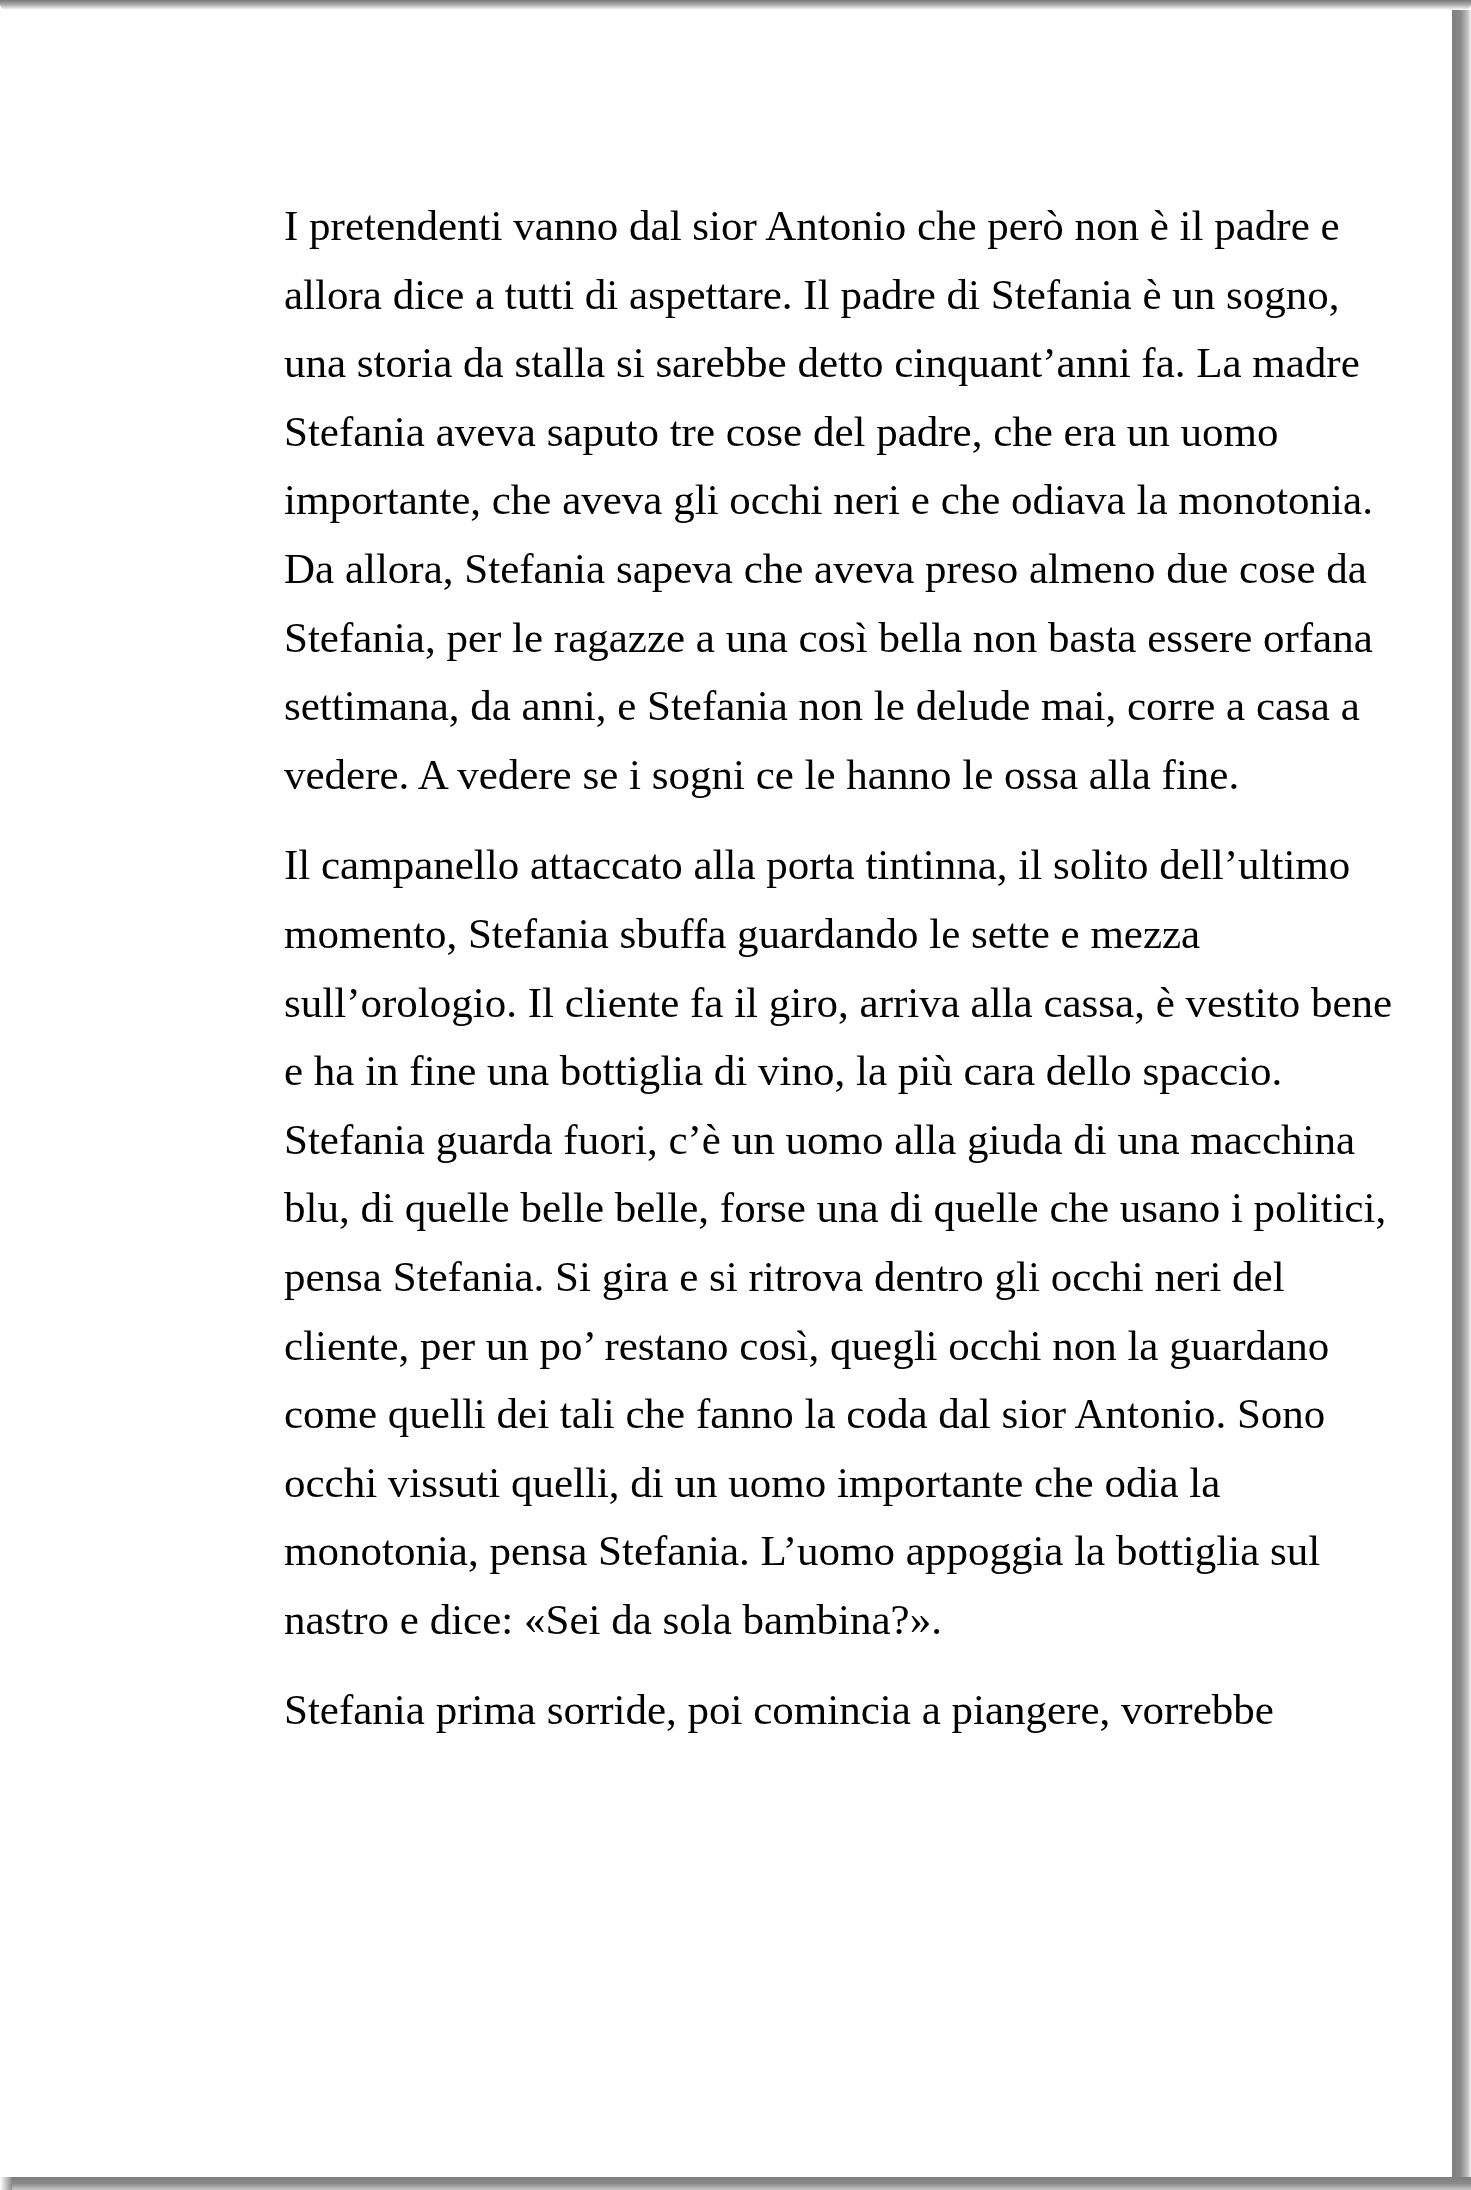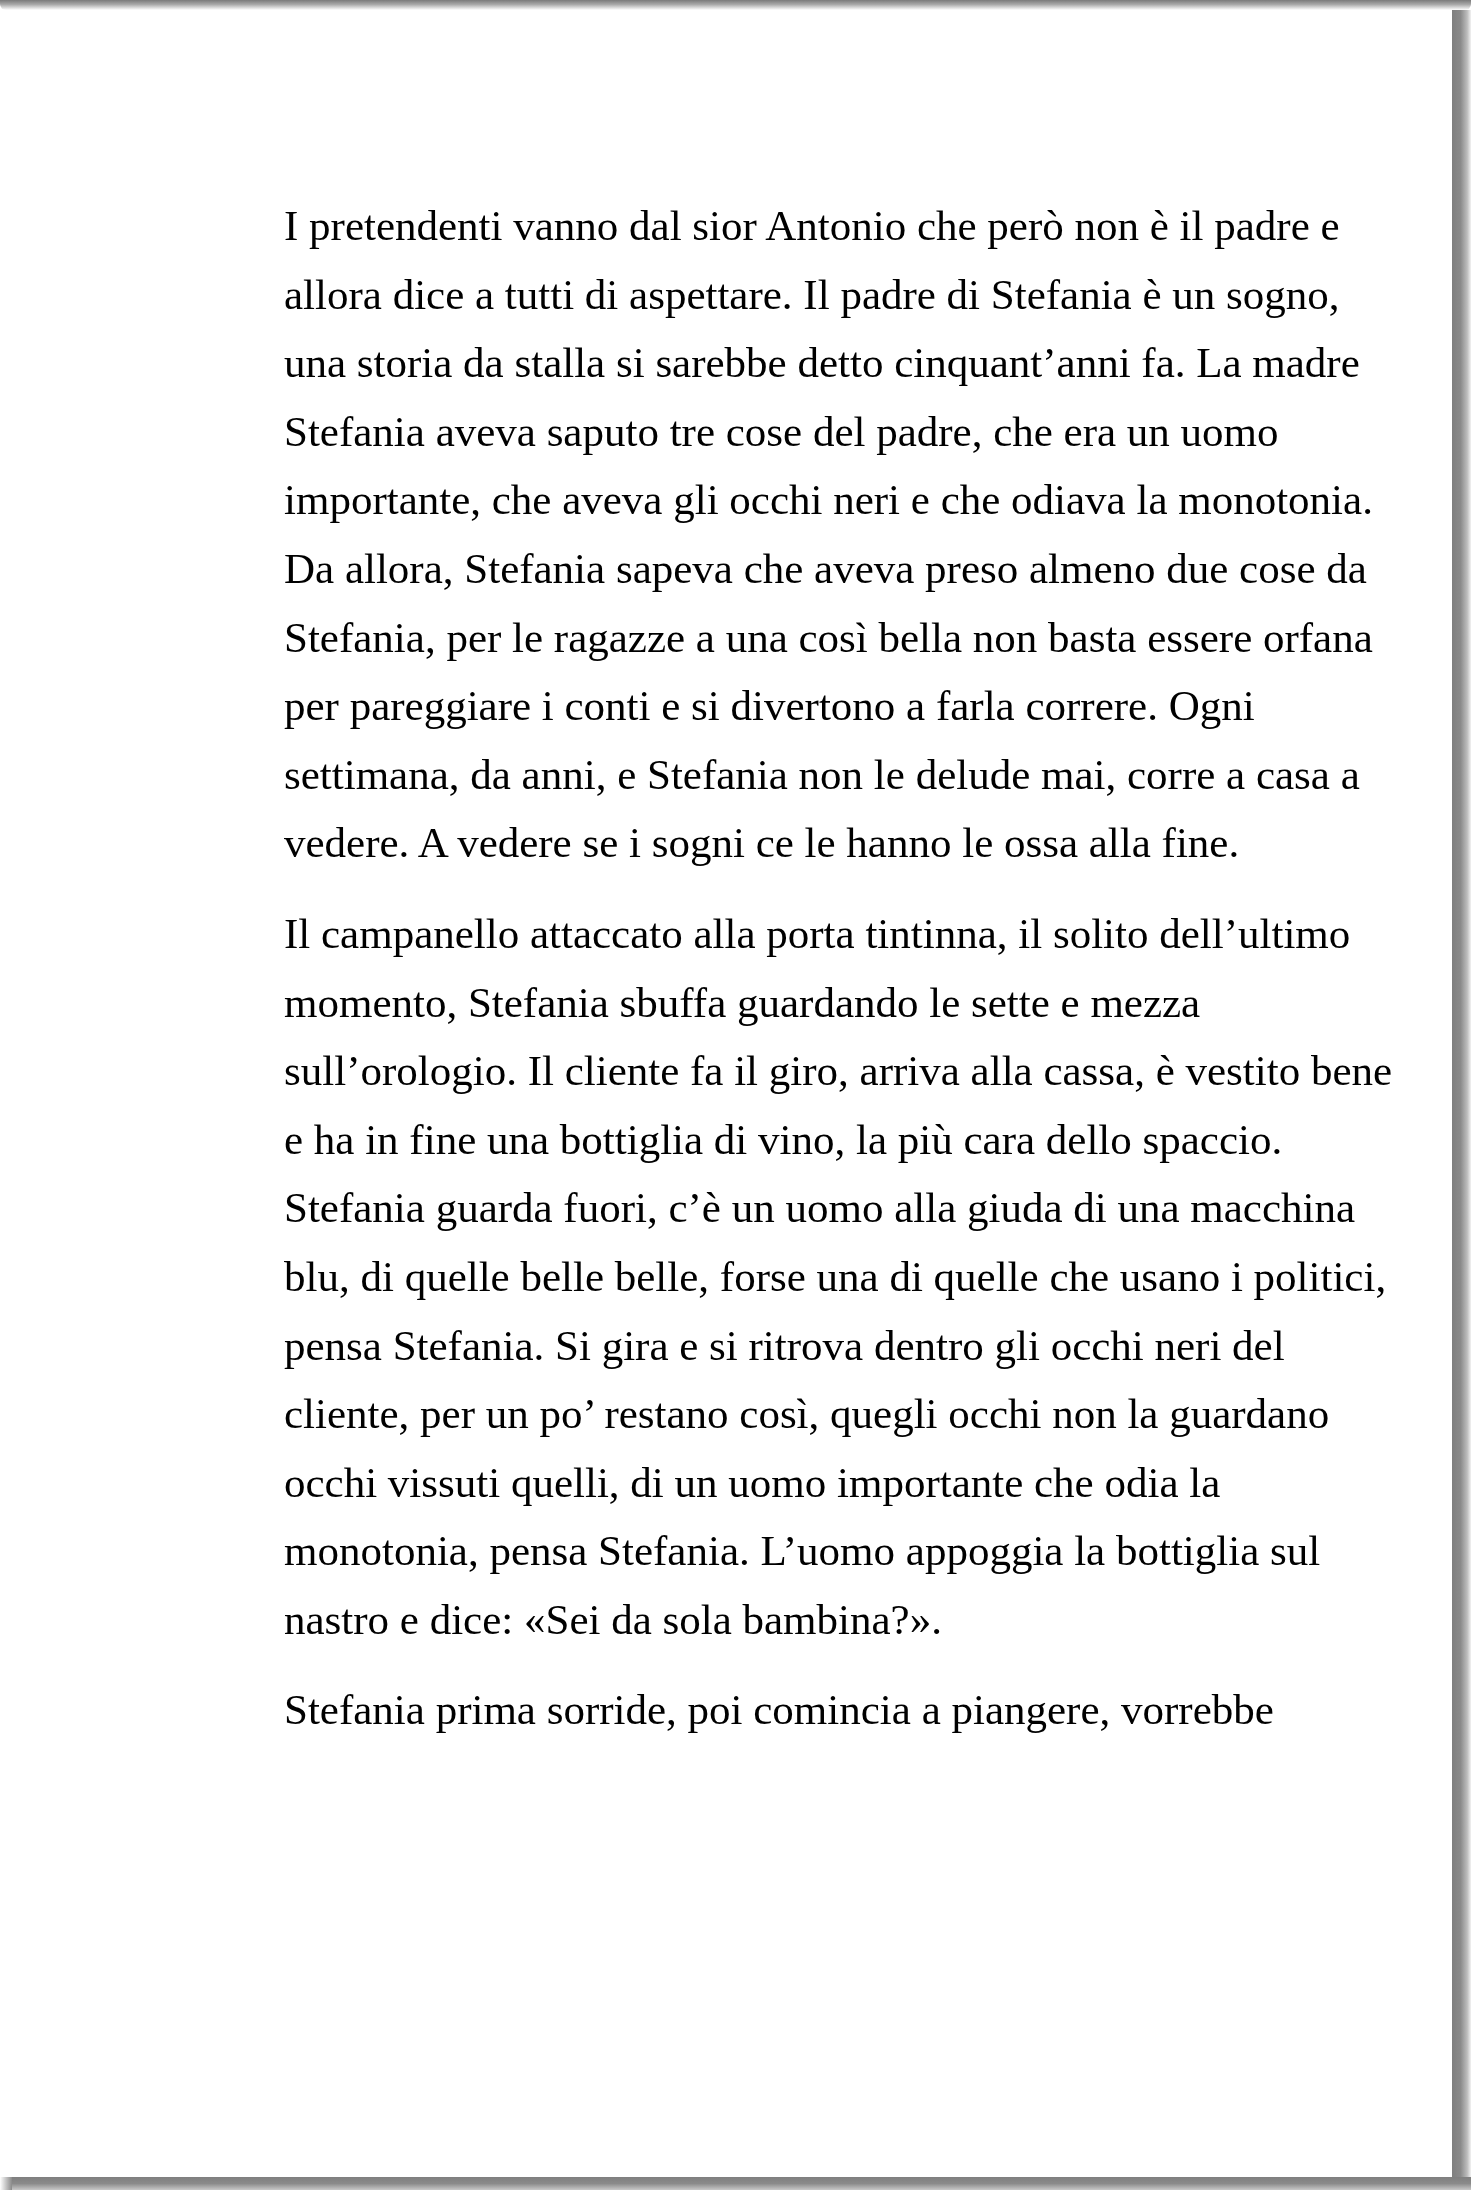--- a/index.html
+++ b/index.html
@@ -43,34 +43,34 @@
   <div class="text-block">
 
     <p class="paragraph">
       <span class="line">I pretendenti vanno dal sior Antonio che però non è il padre e</span>
       <span class="line">allora dice a tutti di aspettare. Il padre di Stefania è un sogno,</span>
       <span class="line">una storia da stalla si sarebbe detto cinquant’anni fa. La madre</span>
       <span class="line">Stefania aveva saputo tre cose del padre, che era un uomo</span>
       <span class="line">importante, che aveva gli occhi neri e che odiava la monotonia.</span>
       <span class="line">Da allora, Stefania sapeva che aveva preso almeno due cose da</span>
       <span class="line">Stefania, per le ragazze a una così bella non basta essere orfana</span>
-      <span class="line">per pareggiare i conti e si divertono a farla correre. Ogni</span>
       <span class="line">settimana, da anni, e Stefania non le delude mai, corre a casa a</span>
       <span class="line">vedere. A vedere se i sogni ce le hanno le ossa alla fine.</span>
     </p>
 
     <p class="paragraph">
       <span class="line">Il campanello attaccato alla porta tintinna, il solito dell’ultimo</span>
       <span class="line">momento, Stefania sbuffa guardando le sette e mezza</span>
       <span class="line">sull’orologio. Il cliente fa il giro, arriva alla cassa, è vestito bene</span>
       <span class="line">e ha in fine una bottiglia di vino, la più cara dello spaccio.</span>
       <span class="line">Stefania guarda fuori, c’è un uomo alla giuda di una macchina</span>
       <span class="line">blu, di quelle belle belle, forse una di quelle che usano i politici,</span>
       <span class="line">pensa Stefania. Si gira e si ritrova dentro gli occhi neri del</span>
       <span class="line">cliente, per un po’ restano così, quegli occhi non la guardano</span>
+      <span class="line">come quelli dei tali che fanno la coda dal sior Antonio. Sono</span>
       <span class="line">occhi vissuti quelli, di un uomo importante che odia la</span>
       <span class="line">monotonia, pensa Stefania. L’uomo appoggia la bottiglia sul</span>
       <span class="line">nastro e dice: «Sei da sola bambina?».</span>
     </p>
 
     <p class="paragraph">
       <span class="line">Stefania prima sorride, poi comincia a piangere, vorrebbe</span>
     </p>
 
   </div>

